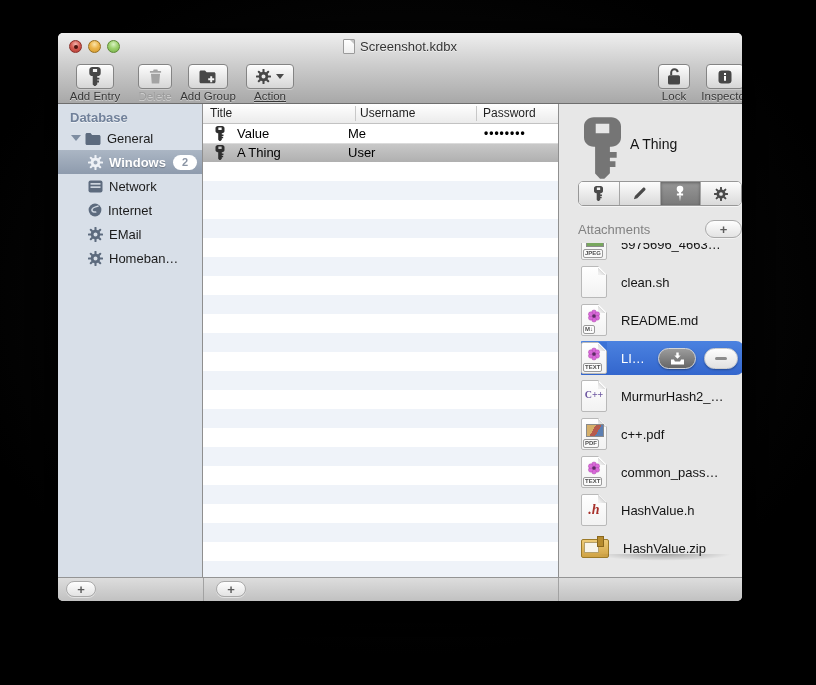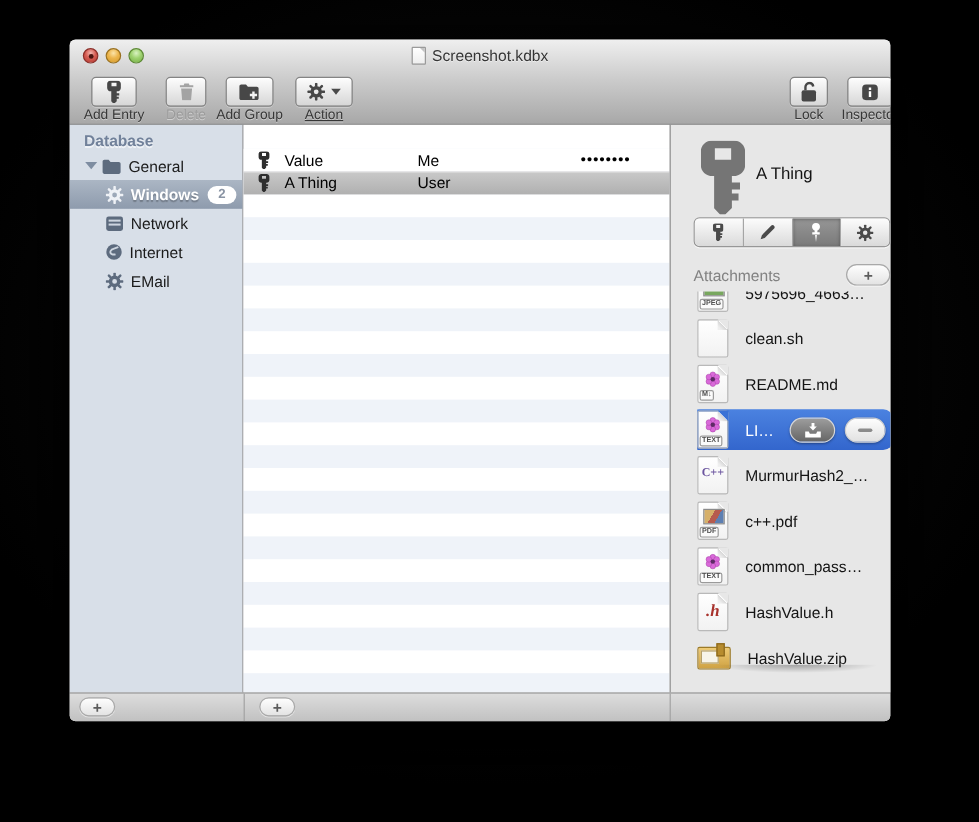--- a/index.html
+++ b/index.html
@@ -286,23 +286,36 @@
       <span>Internet</span>
     </div>
 
     <div class="sb-row ind2" style="top:118px;">
       <svg class="sb-ico" width="15" height="15">
           <use href="#sym-gear"></use>
         </svg>
       <span>EMail</span>
     </div>
 
+    <div class="sb-row ind2" style="top:142px;">
+      <svg class="sb-ico" width="15" height="15">
+          <use href="#sym-gear"></use>
+        </svg>
+      <span>Homeban…</span>
+    </div>
   </div>
 
   <div class="table-panel">
+    <div class="thead">
+      <span class="th" style="left:7px;">Title</span>
+      <span class="th-div" style="left:152px;"></span>
+      <span class="th" style="left:157px;">Username</span>
+      <span class="th-div" style="left:273px;"></span>
+      <span class="th" style="left:280px;">Password</span>
+    </div>
     <div class="tbody">
       <div class="trow" style="top:0;">
         <svg class="rowkey" width="10" height="15">
             <use href="#sym-key"></use>
           </svg>
         <span class="cell c-title">Value</span>
         <span class="cell c-user">Me</span>
         <span class="cell c-pass">••••••••</span>
       </div>
       <div class="trow sel" style="top:19px;">

